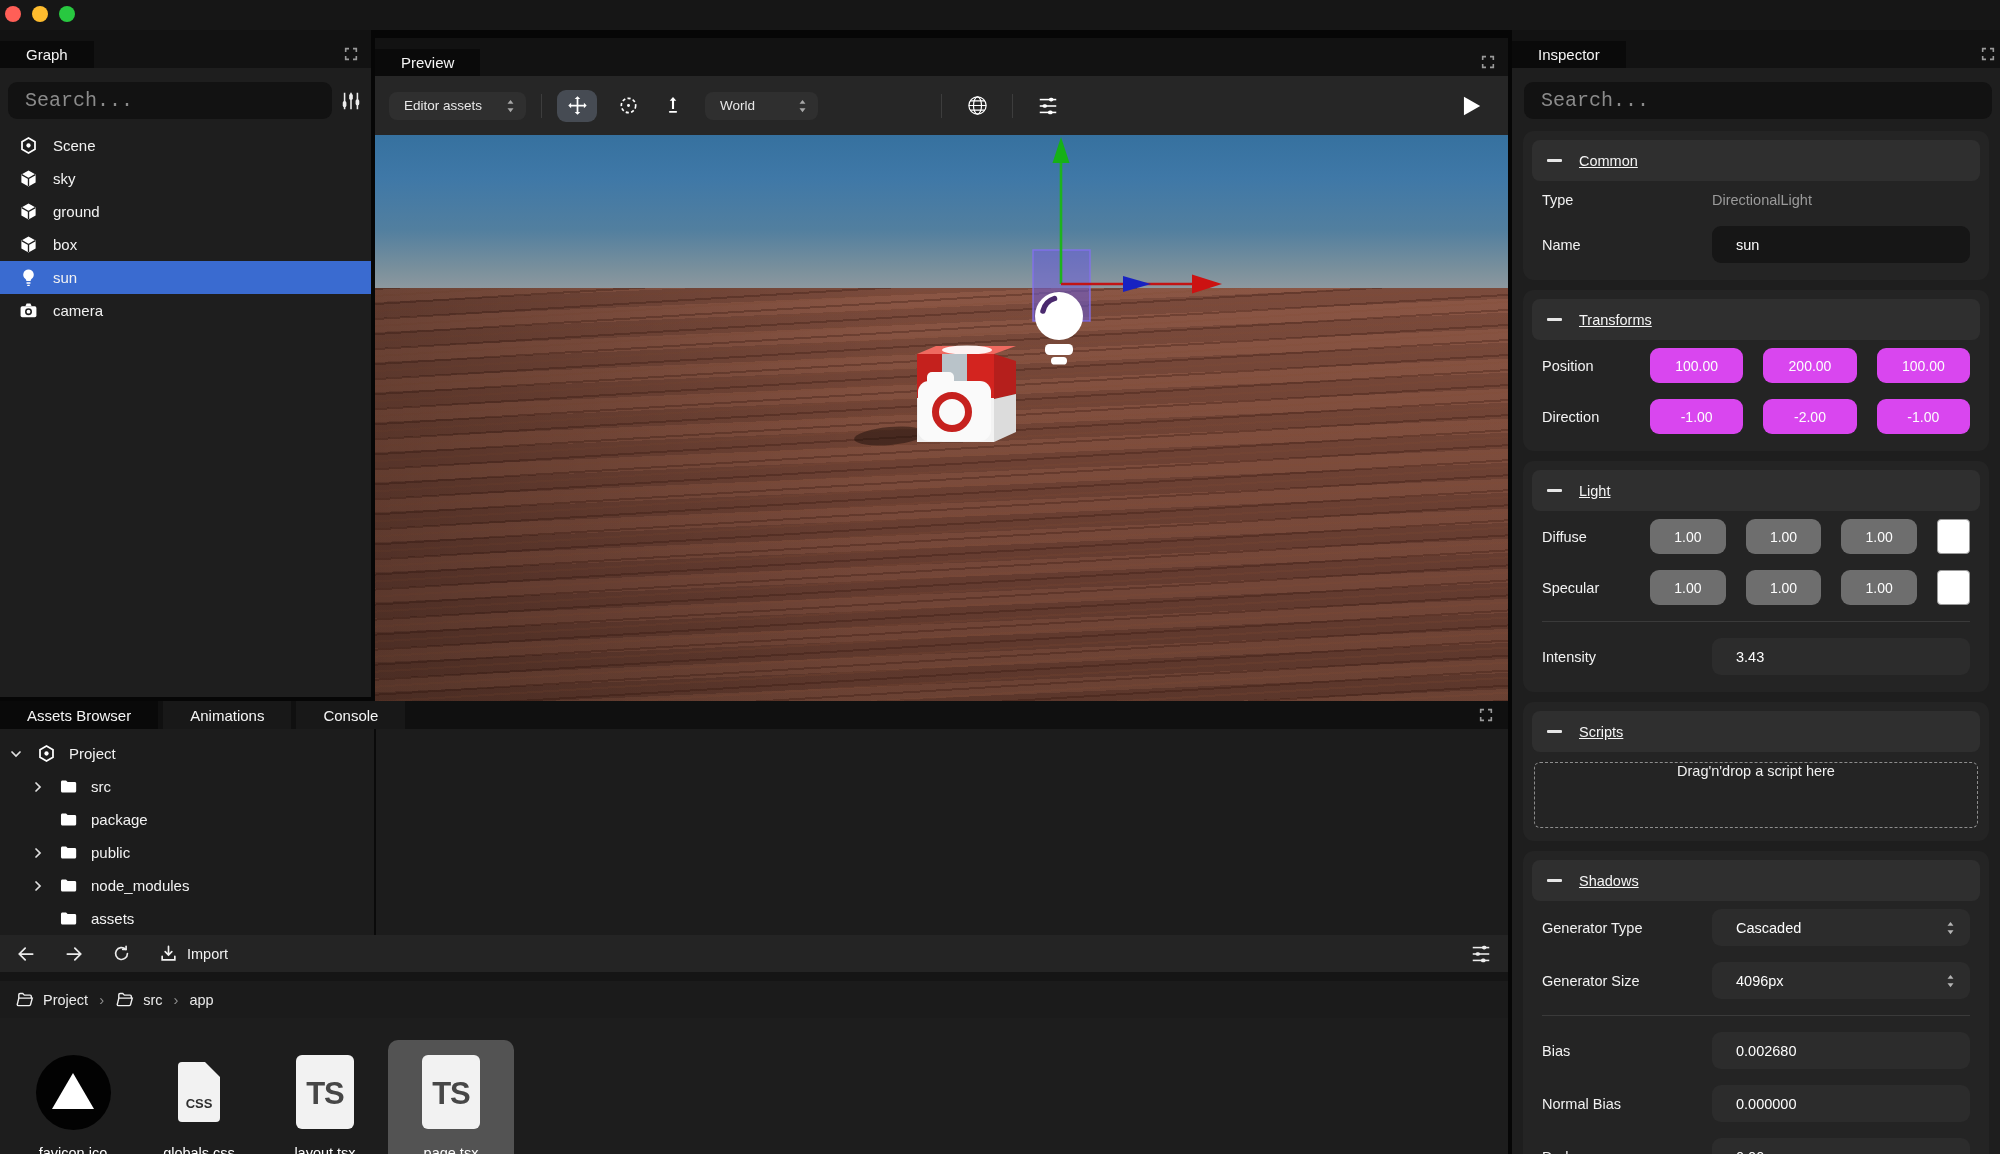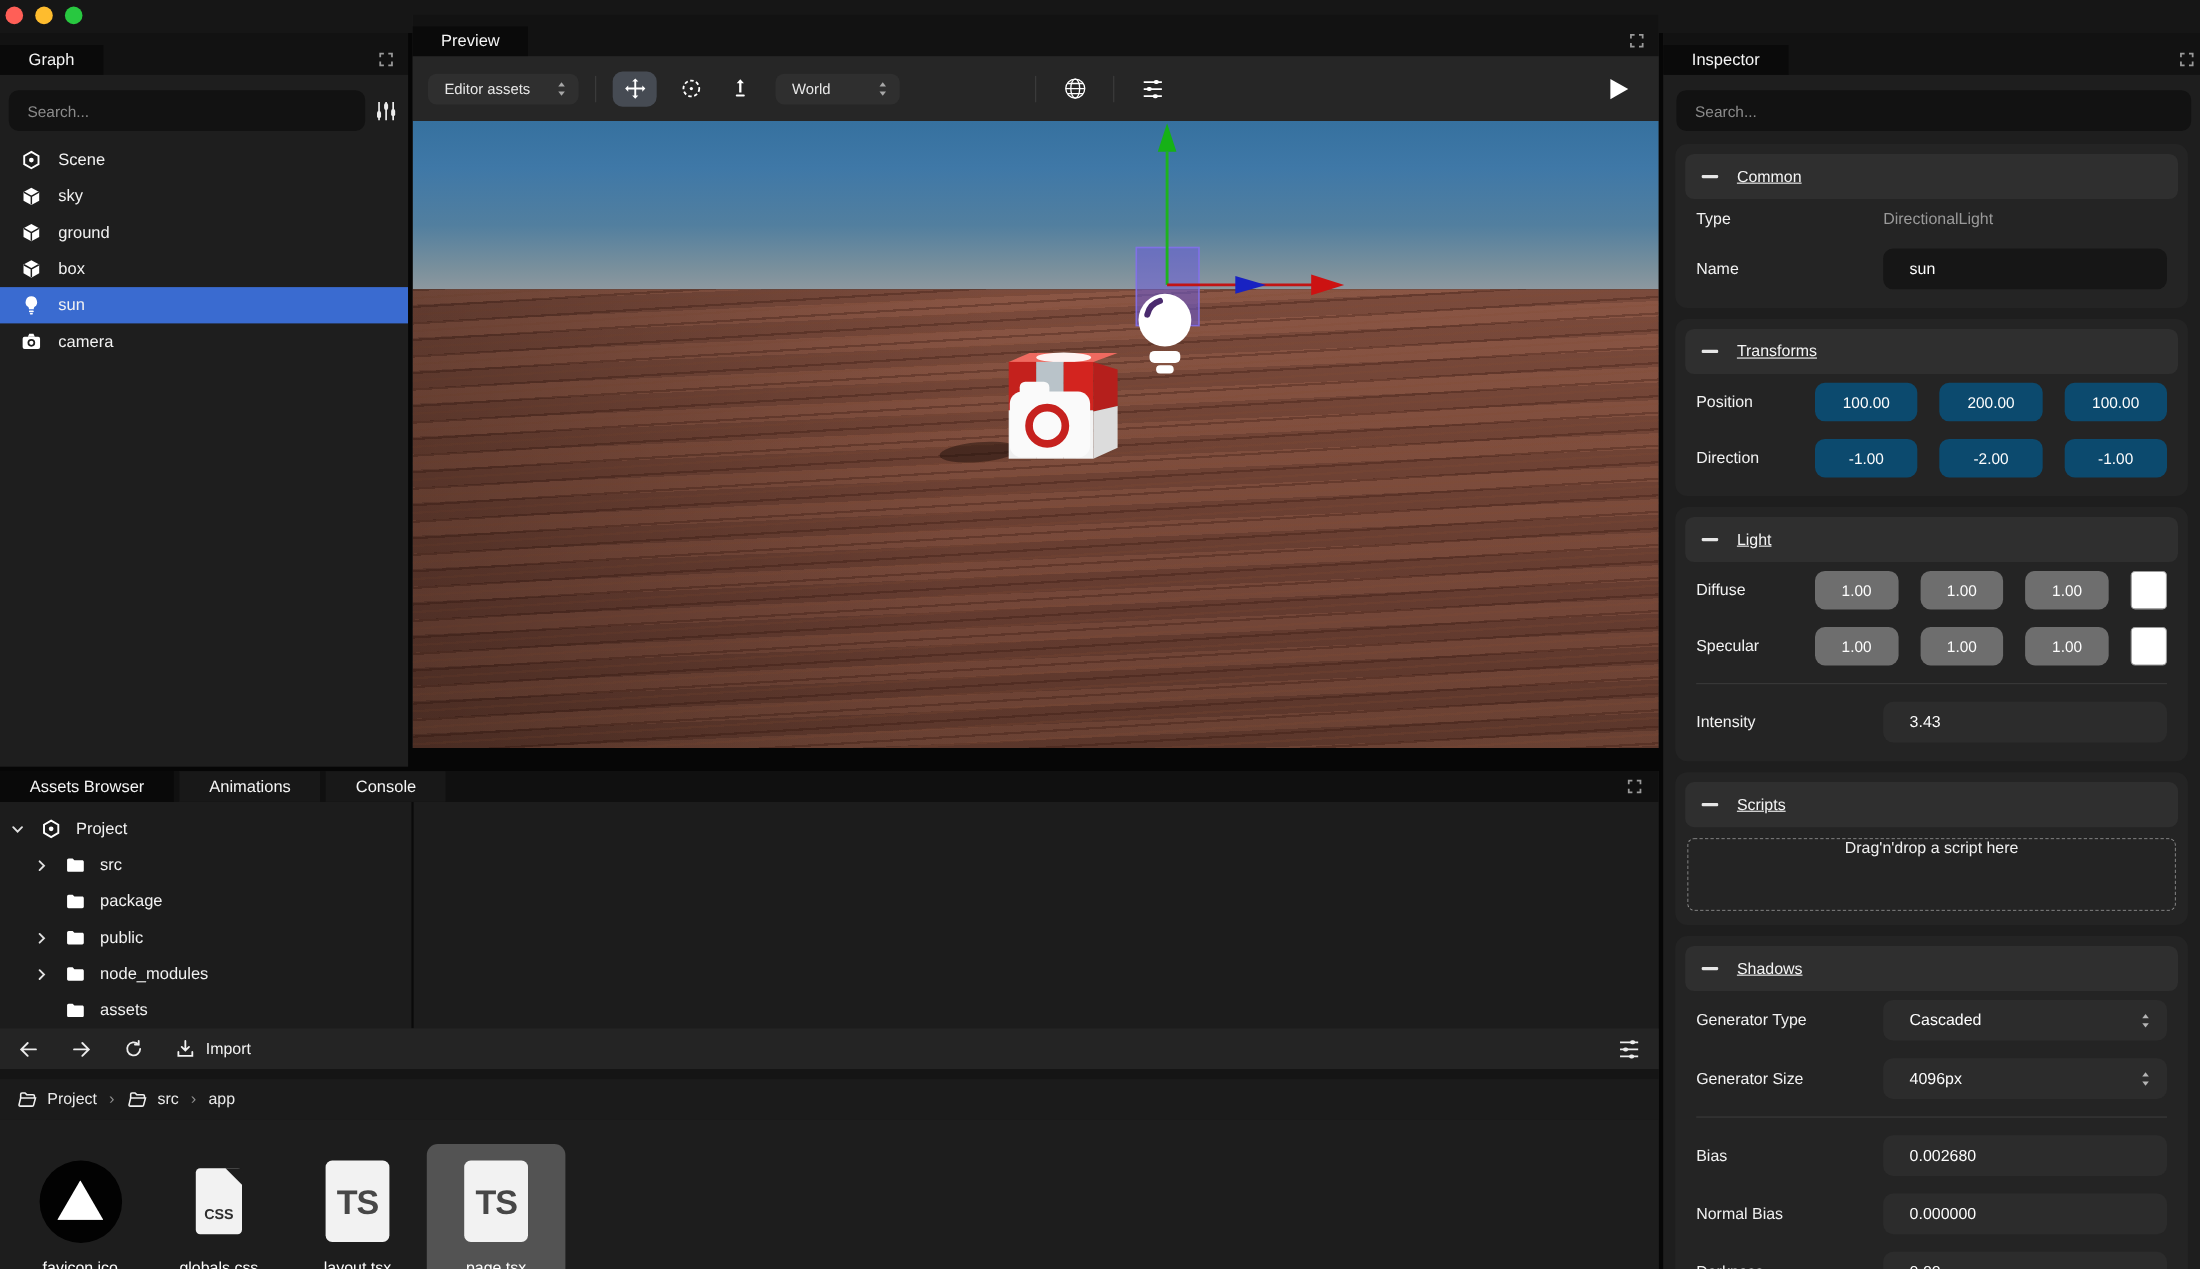--- a/index.html
+++ b/index.html
@@ -19,32 +19,32 @@
   .phead { position:relative; height:38px; background:#121212; display:flex; align-items:flex-end; }
   .ptab  { height:27px; background:#0a0a0a; padding:0 26px; display:flex; align-items:center;
            font-size:15px; color:#f5f5f5; white-space:nowrap; }
   .expand-btn { position:absolute; right:12px; bottom:6px; width:16px; height:16px; color:#9a9a9a; cursor:pointer; }
   .expand-btn svg { width:100%; height:100%; }
 
   
   #graph { left:0; top:30px; width:371px; height:667px; }
   .search-row { display:flex; align-items:center; gap:8px; padding:14px 9px 10px 8px; }
   .search-input { flex:1; height:37px; background:#121212; border:none; outline:none; border-radius:9px;
-                  color:#dddddd; padding:0 17px; font-size:14px; font-family:Liberation Sans, sans-serif; }
+                  color:#dddddd; padding:0 17px; font-size:20px; font-family:Liberation Mono, monospace; }
   .search-input::placeholder { color:#8b8b8b; }
   .iconbtn { display:flex; align-items:center; justify-content:center; color:#ececec; cursor:pointer; background:none; border:none; }
   .iconbtn svg { display:block; }
 
   .trow { height:33px; display:flex; align-items:center; padding-left:19px; gap:15px; font-size:15px; color:#f2f2f2; cursor:pointer; }
   .trow .ticon { width:19px; height:19px; flex:none; color:#ffffff; }
   .trow .ticon svg { width:100%; height:100%; display:block; }
   .trow.selected { background:#3a6bd0; }
 
   
-  #preview { left:375px; top:13px; width:1133px; height:667px; }
+  #preview { left:375px; top:38px; width:1133px; height:667px; }
   .toolbar { height:59px; background:#262626; display:flex; align-items:center; padding:0 14px; }
   .tselect { height:28px; background:#2f2f2f; border-radius:8px; display:flex; align-items:center;
              justify-content:space-between; padding:0 10px 0 15px; font-size:13.5px; color:#e8e8e8; cursor:pointer; }
   .tselect .updown { color:#a8a8a8; }
   .vsep { width:1px; height:24px; background:#3d3d3d; margin:0 15px; flex:none; }
   .toolbtn { width:40px; height:32px; border-radius:9px; display:flex; align-items:center; justify-content:center;
              color:#ffffff; cursor:pointer; flex:none; }
   .toolbtn.active { background:#464b53; }
   .playbtn { margin-left:auto; margin-right:10px; color:#ffffff; width:26px; height:26px; cursor:pointer; }
 
@@ -65,21 +65,21 @@
   .ibody { padding:0 0 8px 0; }
   .isearch-row { padding:14px 8px 2px 12px; }
   .icard { margin:10px 11px 0 11px; background:#242424; border-radius:11px; padding:9px; }
   .ihead { height:41px; background:#2f2f2f; border-radius:8px; display:flex; align-items:center; gap:17px;
            padding:0 15px; font-size:14.5px; color:#f5f5f5; cursor:pointer;text-decoration:underline; }
   .minus { width:15px; height:2.4px; background:#e6e6e6; border-radius:1px; flex:none; }
   .irow { display:flex; align-items:center; column-gap:20px; padding:8px 10px; min-height:37px; }
   .ilabel { width:150px; flex:none; font-size:14.5px; color:#f2f2f2; }
   .ilabel.narrow { width:88px; }
   .typeval { flex:1; font-size:14.5px; color:#9a9a9a; }
-  .num { flex:1; height:35px; background:#0c4a6e; border-radius:9px; display:flex; align-items:center;
+  .num { flex:1; height:35px; background:#d946ef; border-radius:9px; display:flex; align-items:center;
          justify-content:center; font-size:14px; color:#fdfdfd; cursor:ew-resize; }
   .num.bright { background:#6e6e6e; }
   .swatch { width:33px; height:35px; border-radius:4px; background:#ffffff; border:1px solid #9b9b9b; flex:none; cursor:pointer; }
   .winput { flex:1; height:37px; background:#2c2c2c; border:none; outline:none; border-radius:9px; color:#fdfdfd;
             padding:0 24px; font-size:14.5px; font-family:inherit; }
   .winput.dark { background:#161616; }
   .iselect { flex:1; height:37px; background:#2c2c2c; border-radius:9px; display:flex; align-items:center;
              justify-content:space-between; padding:0 14px 0 24px; font-size:14.5px; color:#fdfdfd; cursor:pointer; }
   .idivider { height:1px; background:#3a3a3a; margin:8px 10px; }
   .dropzone { margin:10px 2px 4px 2px; height:66px; border:1px dashed #8d8d8d; border-radius:6px;

